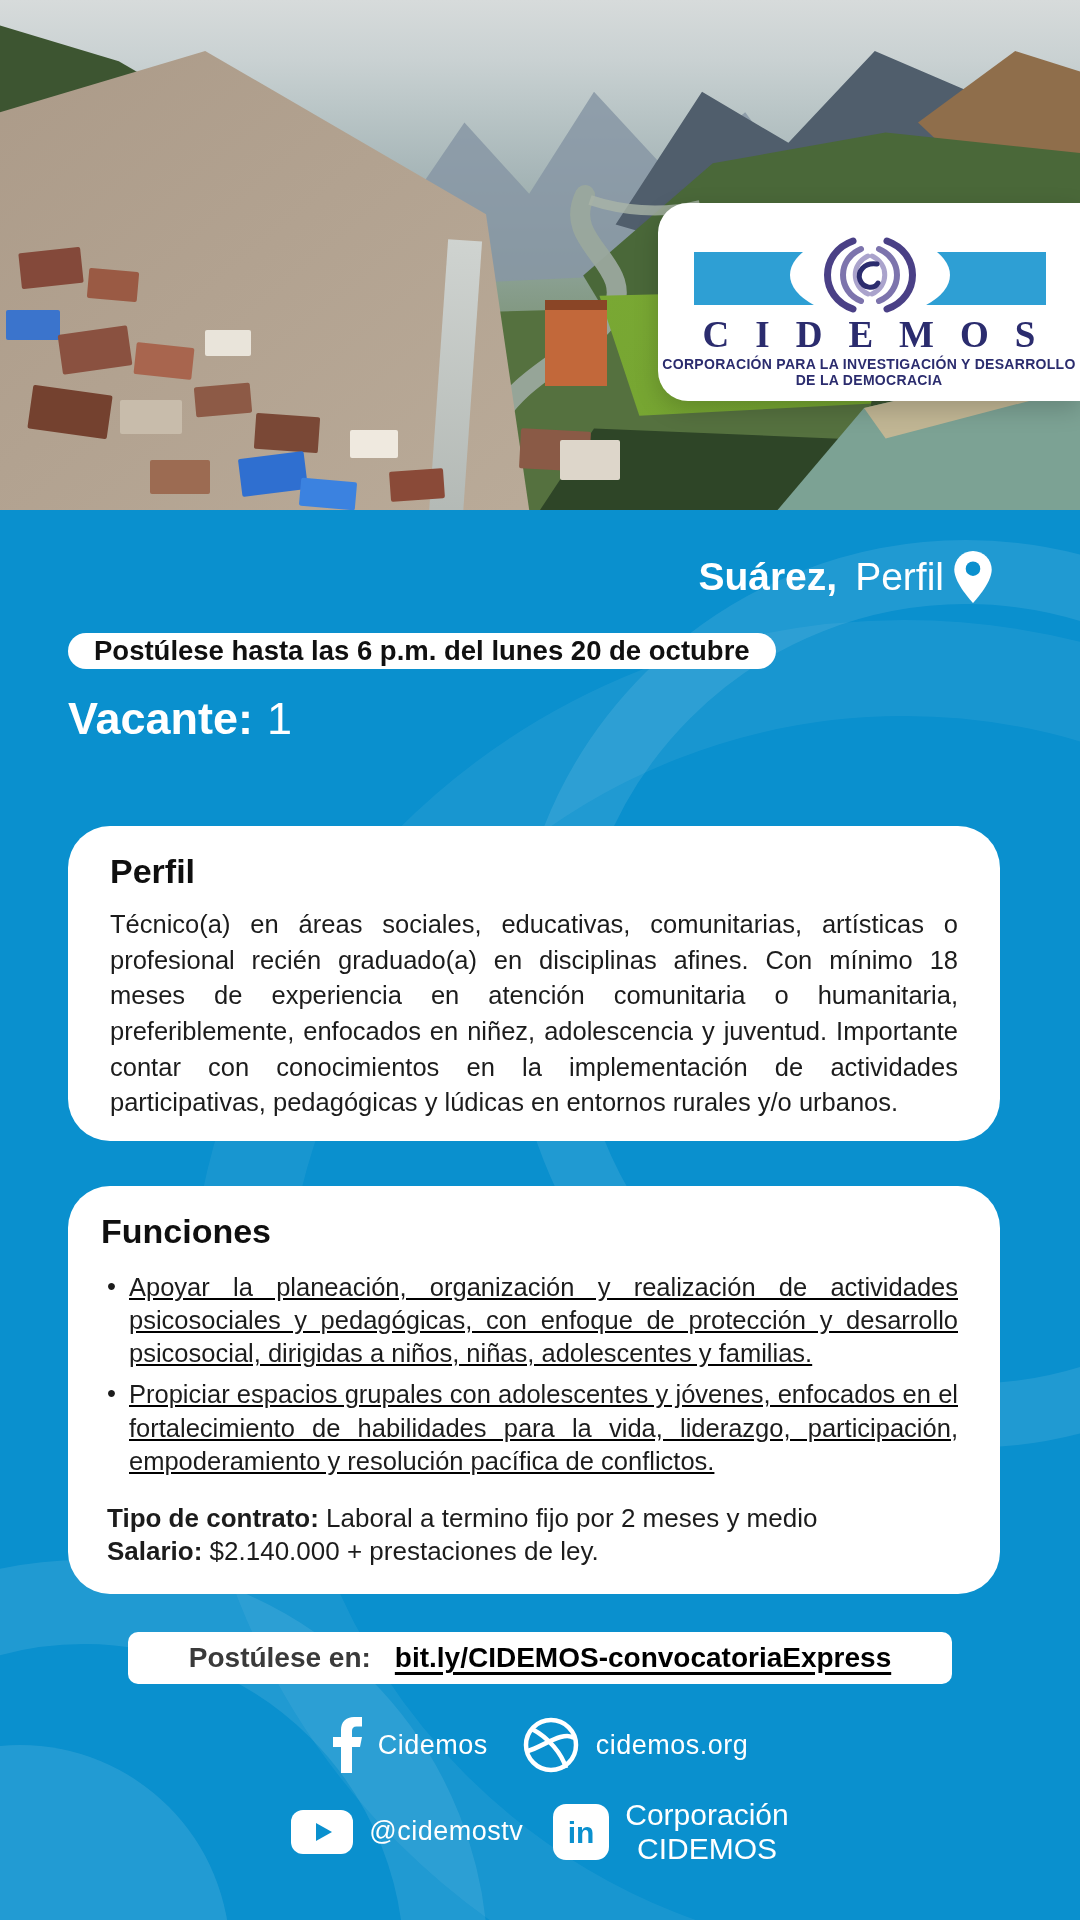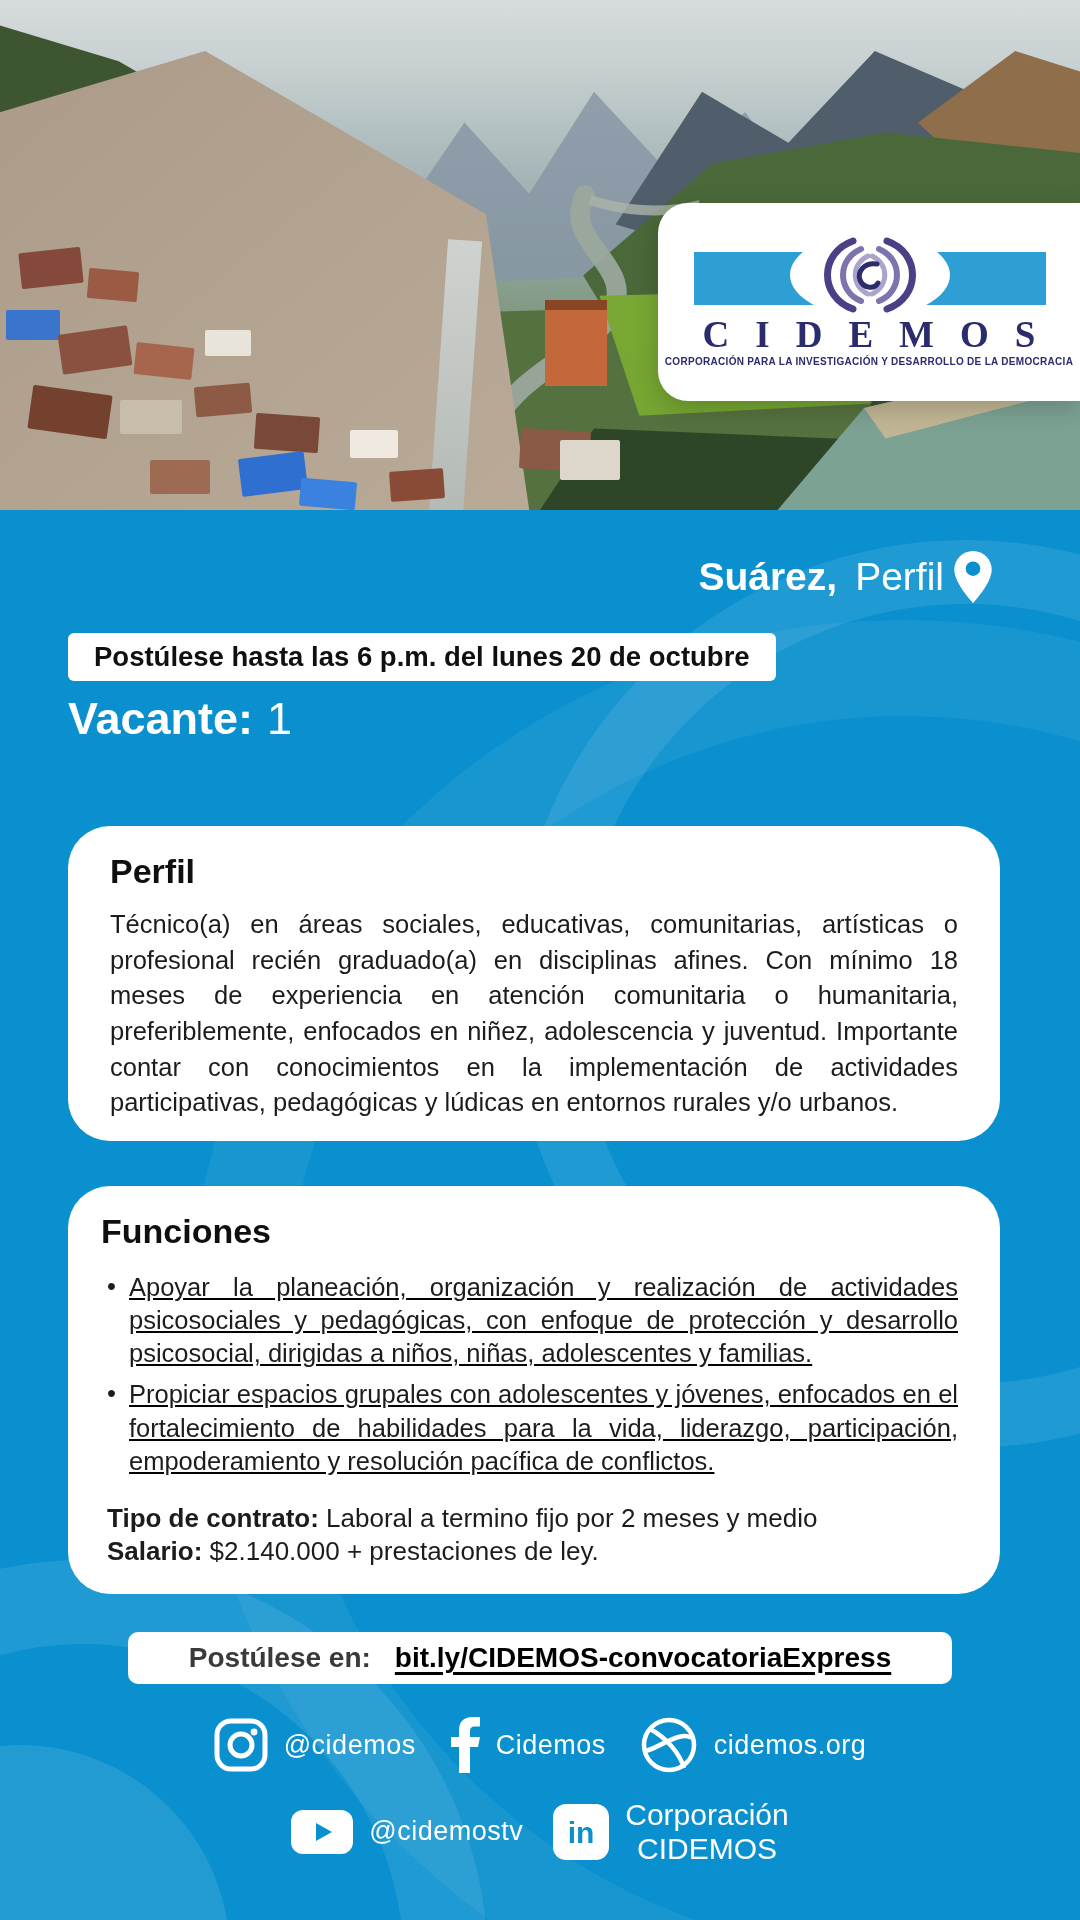--- a/index.html
+++ b/index.html
@@ -40,31 +40,31 @@
   
   .logo-card{position:absolute;left:658px;top:203px;width:422px;height:198px;background:#fff;
     border-radius:30px 0 0 30px;box-shadow:0 8px 24px rgba(0,0,0,.18);}
   .logo-banner{position:absolute;left:36px;top:49px;width:352px;height:53px;background:#2e9fd4;}
   .logo-mark{position:absolute;left:36px;top:12px;width:352px;height:120px;
     display:flex;align-items:center;justify-content:center;}
   .logo-name{position:absolute;left:0;right:0;top:110px;text-align:center;
     font-family:"Liberation Serif",serif;font-weight:700;color:#2b2c6e;font-size:37px;
     letter-spacing:26px;text-indent:26px;}
   .logo-tagline{position:absolute;left:0;right:0;top:153px;text-align:center;
-    font-size:10px;font-weight:700;color:#2b2c6e;letter-spacing:.3px;}
+    font-size:14px;font-weight:700;color:#2b2c6e;letter-spacing:.3px;}
 
   
   .area-title{position:absolute;left:68px;top:549px;color:#fff;font-size:45px;font-weight:800;}
   .area-sep{font-weight:500;margin:0 8px 0 14px;}
   .location{position:absolute;right:88px;top:551px;display:flex;align-items:center;gap:10px;
     color:#fff;font-size:39px;}
   .loc-bold{font-weight:800;}
   .loc-light{font-weight:300;margin-left:8px;}
 
-  .deadline{position:absolute;left:68px;top:633px;height:48px;background:#fff;border-radius:6px;
+  .deadline{position:absolute;left:68px;top:633px;height:36px;background:#fff;border-radius:20px;
     display:inline-flex;align-items:center;padding:0 26px;font-size:27.5px;font-weight:800;color:#101010;}
 
   .vacante{position:absolute;left:68px;top:693px;color:#fff;font-size:45px;}
   .vac-label{font-weight:800;}
   .vac-count{font-weight:300;margin-left:14px;}
   .position{position:absolute;left:68px;top:760px;color:#fff;font-size:31px;font-weight:700;}
 
   
   .card{position:absolute;left:68px;width:932px;background:#fff;border-radius:42px;
     box-sizing:border-box;padding:26px 42px 20px 42px;}
@@ -196,28 +196,20 @@
     </div>
   </div>
 
   <div class="apply-bar">
     <span>Postúlese en:</span>
     <span class="apply-link">bit.ly/CIDEMOS-convocatoriaExpress</span>
   </div>
 
   <div class="social-row row1">
     <div class="social-item">
-      <svg width="54" height="54" viewBox="0 0 54 54">
-        <rect x="3" y="3" width="48" height="48" rx="14" fill="none" stroke="#fff" stroke-width="5"></rect>
-        <circle cx="27" cy="27" r="11" fill="none" stroke="#fff" stroke-width="5"></circle>
-        <circle cx="40" cy="14" r="3.4" fill="#fff"></circle>
-      </svg>
-      <span class="social-text">@cidemos</span>
-    </div>
-    <div class="social-item">
       <svg width="30" height="56" viewBox="0 0 30 56">
         <path d="M20 56 V30 h8 l2 -10 h-10 v-6 c0 -3 1.5 -4.5 4.5 -4.5 H30 V0 h-8 C14 0 9 5 9 13 v7 H1 v10 h8 v26 z" fill="#fff"></path>
       </svg>
       <span class="social-text">Cidemos</span>
     </div>
     <div class="social-item">
       <svg width="58" height="58" viewBox="0 0 58 58">
         <circle cx="29" cy="29" r="25" fill="none" stroke="#fff" stroke-width="4.5"></circle>
         <path d="M10 13 C 27 22, 40 38, 44 52" fill="none" stroke="#fff" stroke-width="4.5"></path>
         <path d="M6 35 C 20 31, 42 14, 52 22" fill="none" stroke="#fff" stroke-width="4.5"></path>

